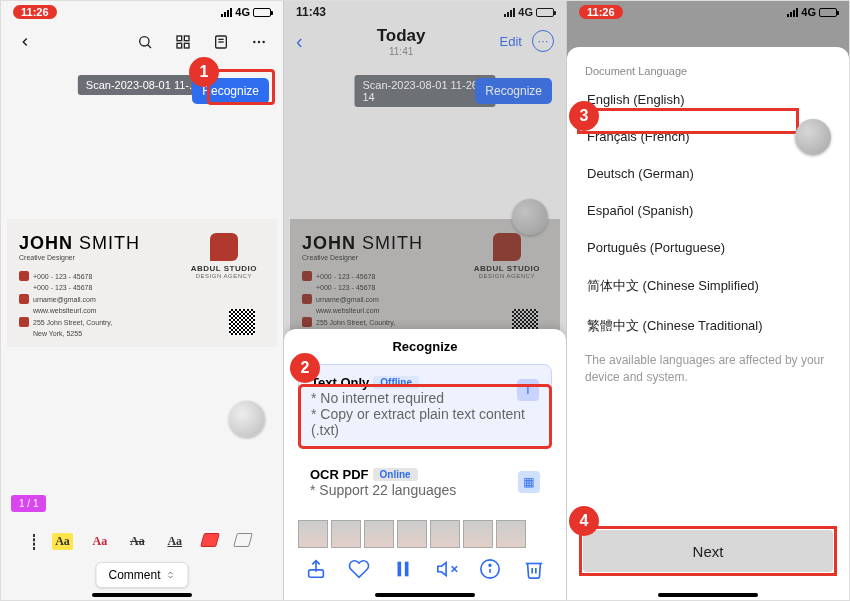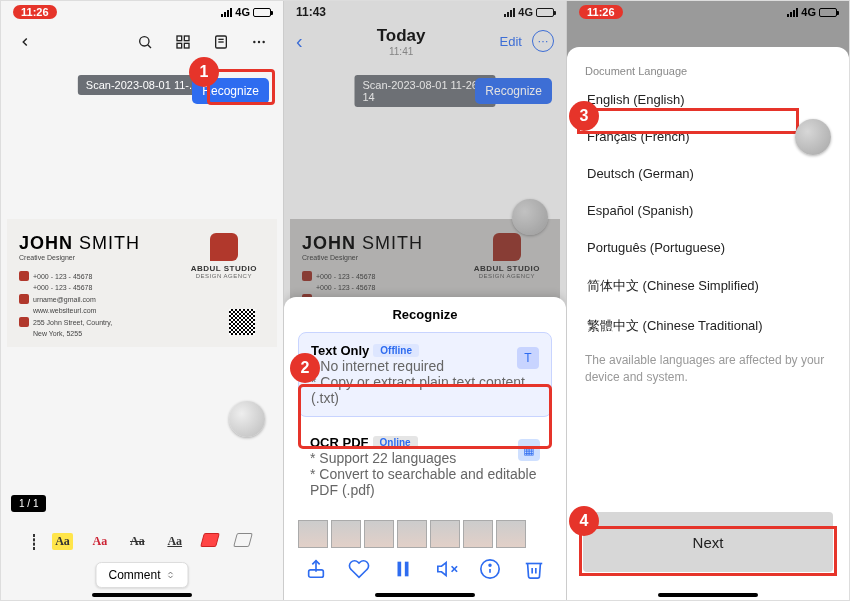--- a/index.html
+++ b/index.html
@@ -46,21 +46,21 @@
     .card-logo { position:absolute; right:20px; top:14px; text-align:center; }
     .logo-mark { width:28px; height:28px; background:#b1382c; border-radius:6px 6px 6px 0; margin:0 auto 3px; }
     .logo-text { font-size:8px; font-weight:700; color:#333; letter-spacing:0.5px; }
     .logo-sub { font-size:6px; color:#666; letter-spacing:0.5px; }
     .qr { position:absolute; right:22px; bottom:12px; width:26px; height:26px; background:repeating-conic-gradient(#000 0 25%, #fff 0 50%); background-size:4px 4px; }
 
     
     .assist-btn { position:absolute; right:18px; top:400px; width:36px; height:36px; border-radius:50%; background:radial-gradient(circle at 35% 35%, #eee, #bbb); box-shadow:0 1px 3px rgba(0,0,0,0.3); }
 
     
-    .page-ind { position:absolute; left:10px; bottom:88px; background:#000000; color:#fff; font-size:10px; padding:3px 8px; border-radius:3px; }
+    .page-ind { position:absolute; left:10px; bottom:88px; background:#d946ef; color:#fff; font-size:10px; padding:3px 8px; border-radius:3px; }
 
     
     .toolbar1 { position:absolute; bottom:44px; left:0; right:0; display:flex; justify-content:space-around; align-items:center; padding:6px 24px; }
     .tool-item { font-size:12px; color:#333; }
     .aa-item { font-family: Georgia, serif; font-weight:700; padding:1px 3px; border-radius:2px; }
     .hl-yellow { background:#ffe54a; }
     .hl-red { color:#c23; }
     .st { text-decoration: line-through; }
     .ul { text-decoration: underline; }
     .marker { width:16px; height:14px; border-radius:2px; transform:skewX(-15deg); display:inline-block; }
@@ -107,21 +107,21 @@
     .sheet3-header { display:flex; align-items:center; padding:0 14px 8px; position:relative; height:26px; }
     .sheet3-back { font-size:13px; color:#222; display:flex; align-items:center; gap:2px; }
     .sheet3-title { position:absolute; left:0; right:0; text-align:center; font-weight:700; font-size:14px; pointer-events:none; }
     .doc-lang-label { font-size:11px; color:#888; padding:6px 18px 4px; }
     .lang-list { padding:0 8px; }
     .lang-item { padding:11px 12px; font-size:13px; color:#222; }
     .lang-item.sel { font-weight:500; }
     .lang-highlight { position:absolute; top:107px; left:10px; right:50px; height:26px; border:3px solid #e6342a; z-index:4; }
     .lang-note { font-size:12px; color:#999; padding:6px 18px; line-height:1.4; }
 
-    .next-btn { position:absolute; bottom:28px; left:16px; right:16px; height:60px; background:#d7d7d7; border:none; border-radius:4px; font-size:15px; font-weight:500; color:#222; }
+    .next-btn { position:absolute; bottom:28px; left:16px; right:16px; height:42px; background:#d7d7d7; border:none; border-radius:4px; font-size:15px; font-weight:500; color:#222; }
     .next-highlight { position:absolute; bottom:24px; left:12px; right:12px; height:50px; border:3px solid #e6342a; z-index:4; }
 
     .s2-assist { position:absolute; right:18px; top:198px; width:36px; height:36px; border-radius:50%; background:radial-gradient(circle at 35% 35%, #d7d7d7, #a6a6a6); box-shadow:0 1px 3px rgba(0,0,0,0.3); }
     .s3-assist { position:absolute; right:18px; top:118px; width:36px; height:36px; border-radius:50%; background:radial-gradient(circle at 35% 35%, #d7d7d7, #a6a6a6); box-shadow:0 1px 3px rgba(0,0,0,0.3); z-index:6; }
 
     .crop-icon { width:14px; height:14px; border:1.5px dashed #333; }
   </style>
 </head>
 <body>
 
@@ -327,21 +327,20 @@
         <div class="opt-icon">T</div>
       </div>
 
       <div class="opt-card">
         <h4>
             <span>OCR PDF</span> 
             <span class="badge-online">Online</span>
           </h4>
         <div class="bullets">
           <div>* Support 22 languages</div>
-          <div>* Convert to searchable and editable PDF (.pdf)</div>
         </div>
         <div class="opt-icon" style="background:#cfe0ff">▦</div>
       </div>
 
       <div class="thumbs-row">
         <div class="thumb"></div>
           <div class="thumb"></div>
           <div class="thumb"></div>
           <div class="thumb"></div>
           <div class="thumb"></div>

